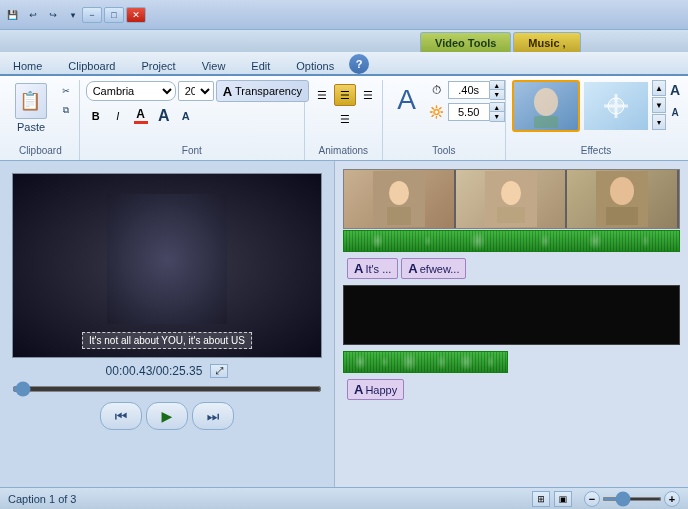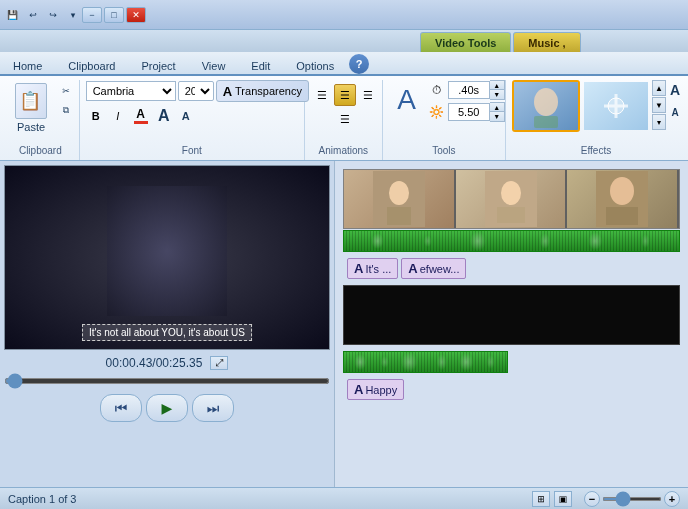--- a/index.html
+++ b/index.html
@@ -180,21 +180,21 @@
 
     
     .font-row { display: flex; gap: 2px; align-items: center; margin-bottom: 2px; }
     .font-select {
       height: 20px;
       width: 90px;
       font-size: 11px;
       border: 1px solid #a0b8d0;
       background: white;
       padding: 1px 2px;
-      border-radius: 0;
+      border-radius: 8px;
     }
     .size-select {
       height: 20px;
       width: 36px;
       font-size: 11px;
       border: 1px solid #a0b8d0;
       background: white;
       padding: 1px 2px;
       border-radius: 2px;
     }
@@ -380,21 +380,21 @@
       height: calc(509px - 30px - 22px - 24px - 85px - 22px);
       
       background: #d4e0f0;
     }
 
     
     .preview-panel {
       width: 335px;
       display: flex;
       flex-direction: column;
-      padding: 4px;
+      padding: 12px;
       background: #c8d8ec;
       border-right: 1px solid #a0b8d0;
     }
     .video-preview {
       width: 100%;
       height: 185px;
       background: #1a1a2a;
       border: 1px solid #8090a0;
       position: relative;
       display: flex;

